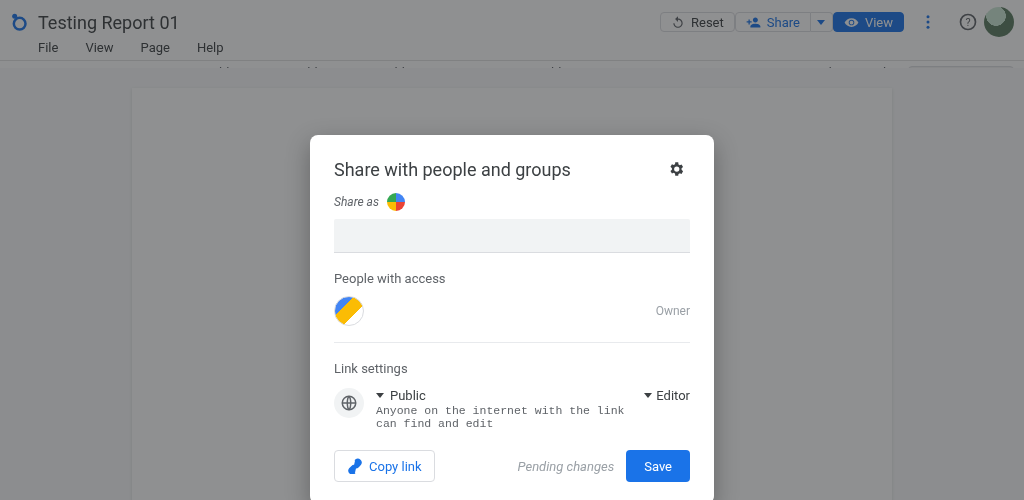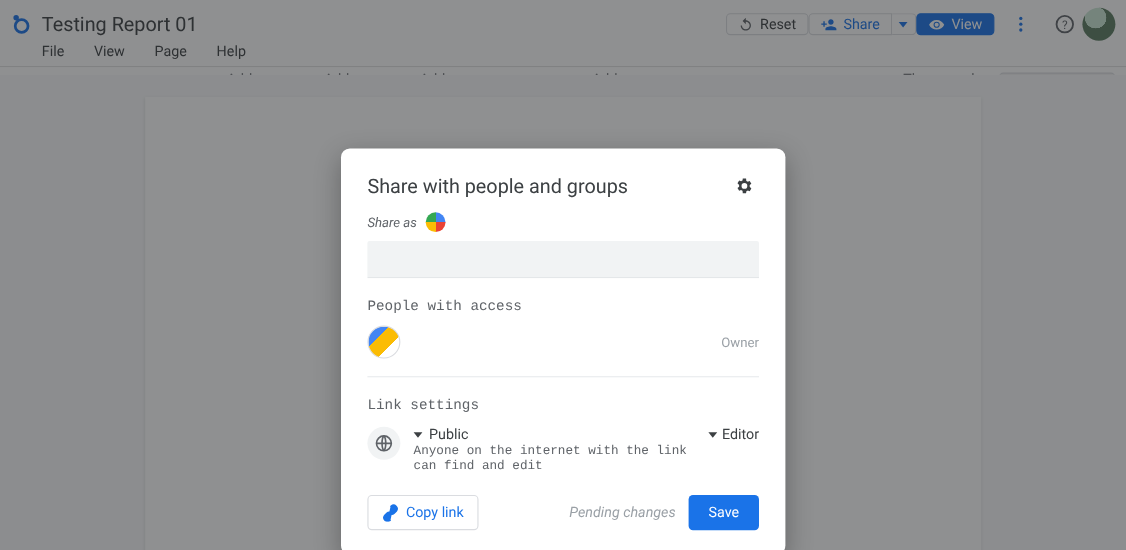--- a/index.html
+++ b/index.html
@@ -37,21 +37,21 @@
   .page { width:760px; height:600px; background:#fff; box-shadow:0 1px 3px rgba(60,64,67,.15); }
 
   
   .overlay { position:absolute; inset:0; background:rgba(32,33,36,.5); display:flex; align-items:flex-start; justify-content:center; padding-top:135px; }
   .modal { width:404px; background:#fff; border-radius:8px; box-shadow:0 8px 24px rgba(0,0,0,.3); padding:20px 24px 22px; }
   .modal-header { display:flex; align-items:center; justify-content:space-between; }
   .modal-title { font-size:18px; color:#3c4043; }
   .share-as-row { display:flex; align-items:center; gap:8px; margin-top:10px; font-size:12px; color:#5f6368;font-style:italic; }
   .mini-avatar { width:18px; height:18px; border-radius:50%; background: conic-gradient(#4285f4 0 25%, #ea4335 0 50%, #fbbc04 0 75%, #34a853 0); display:inline-block; }
   .people-input { margin-top:8px; width:100%; height:34px; border:none; border-bottom:1px solid #dadce0; background:#f1f3f4; border-radius:2px 2px 0 0; padding:0 10px; font-size:13px; }
-  .section-label { margin-top:18px; font-size:13px; color:#5f6368;font-family:Liberation Mono, monospace; }
+  .section-label { margin-top:18px; font-size:13px; color:#5f6368; }
   .access-row { margin-top:10px; display:flex; align-items:center; }
   .access-avatar { width:30px; height:30px; border-radius:50%; background: linear-gradient(135deg,#4285f4 0 33%, #fbbc04 33% 66%, #fff 66%); border:1px solid #dadce0; }
   .access-row .role { margin-left:auto; font-size:12px; color:#9aa0a6; }
   .hr { height:1px; background:#e8eaed; margin-top:16px; }
   .link-row { display:flex; align-items:flex-start; margin-top:12px; }
   .globe-badge { width:30px; height:30px; border-radius:50%; background:#f1f3f4; display:flex; align-items:center; justify-content:center; color:#5f6368; flex-shrink:0; }
   .link-mid { margin-left:12px; flex:1; }
   .visibility-row { display:flex; align-items:center; gap:6px; font-size:13px; color:#3c4043; cursor:pointer; }
   .link-desc { font-size:11.5px; color:#5f6368; margin-top:1px;font-family:Liberation Mono, monospace; }
   .perm-dd { display:flex; align-items:center; gap:4px; font-size:13px; color:#3c4043; cursor:pointer; }

